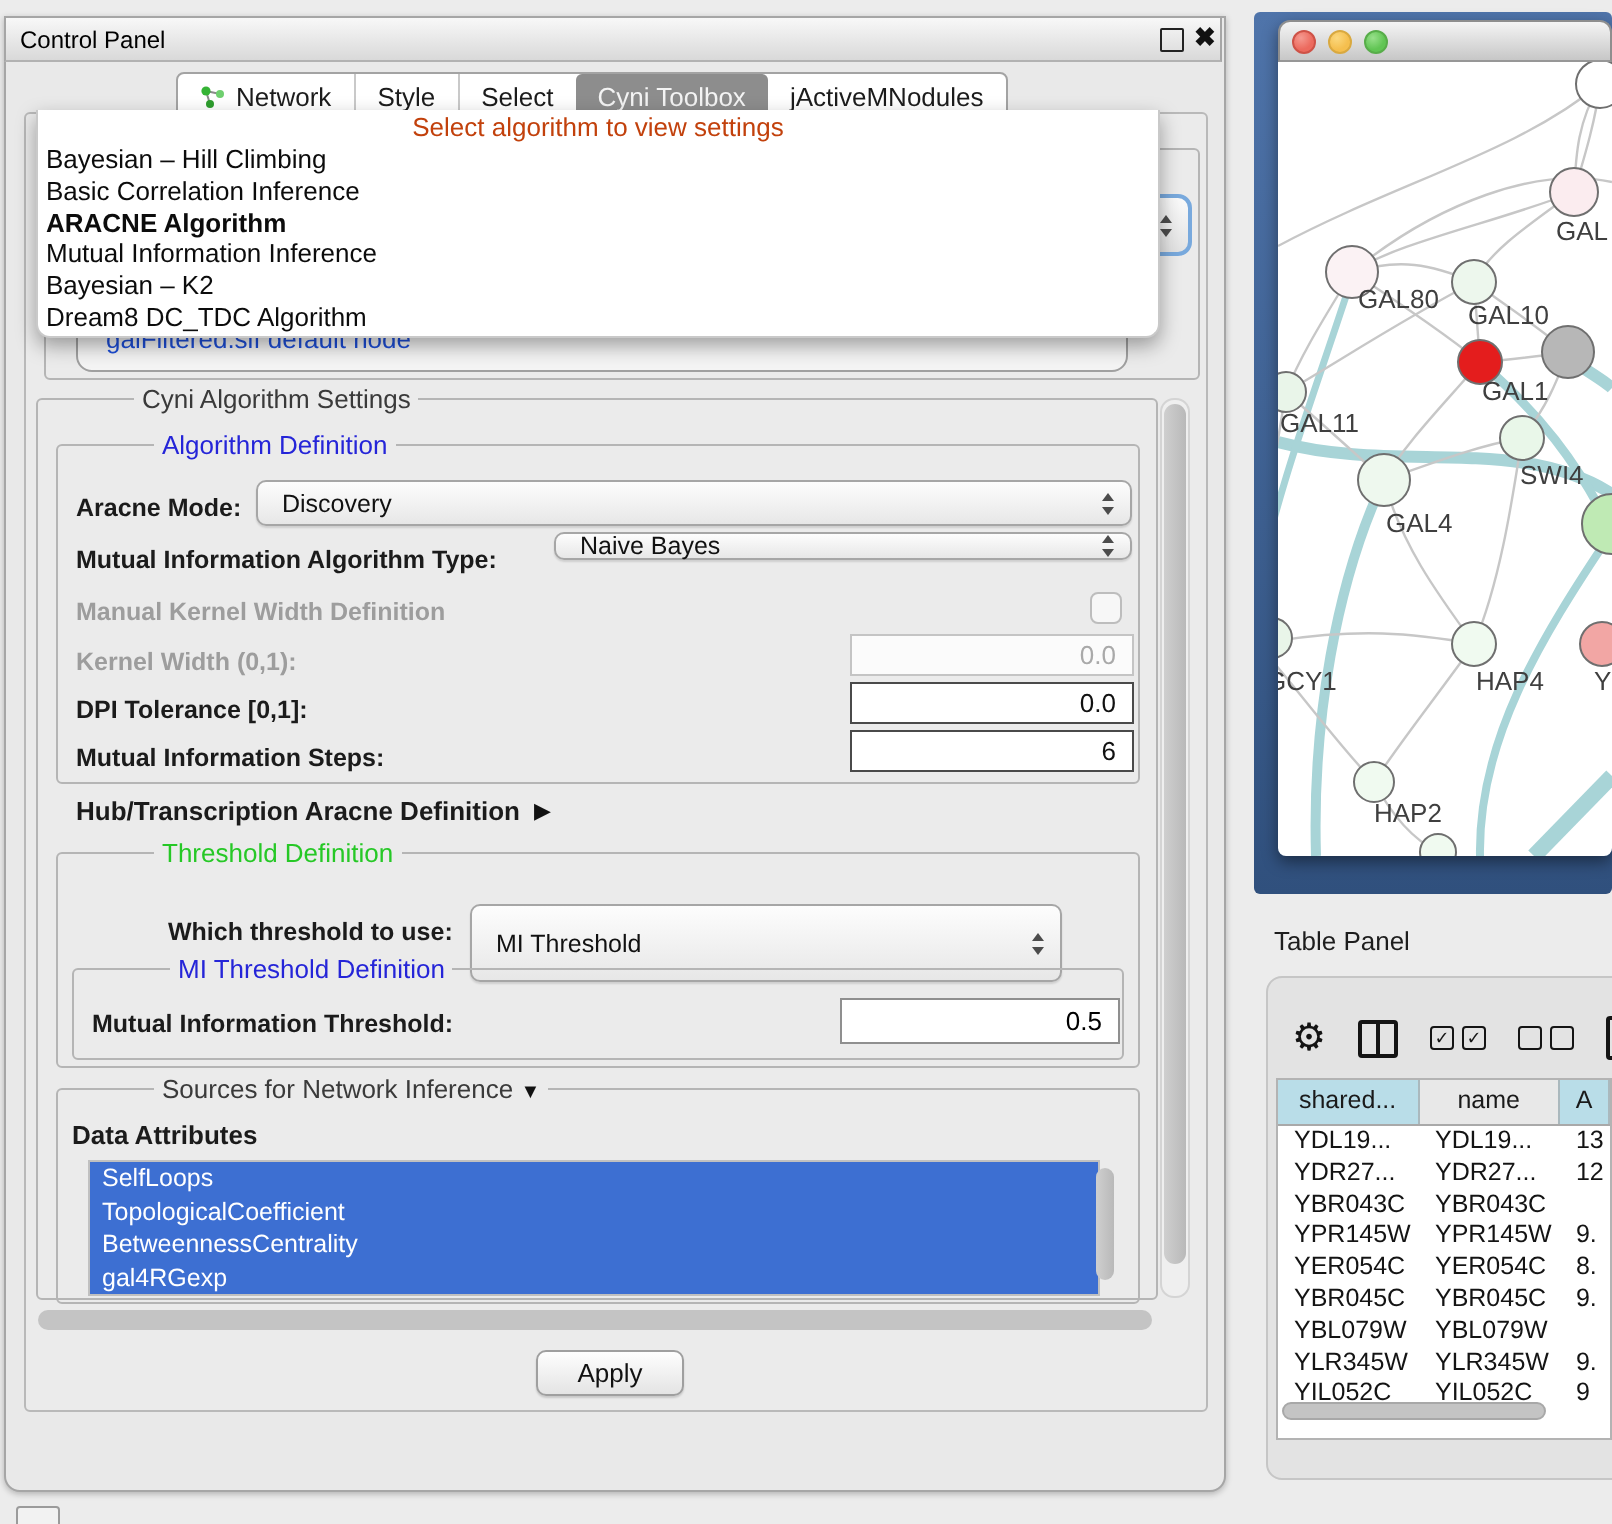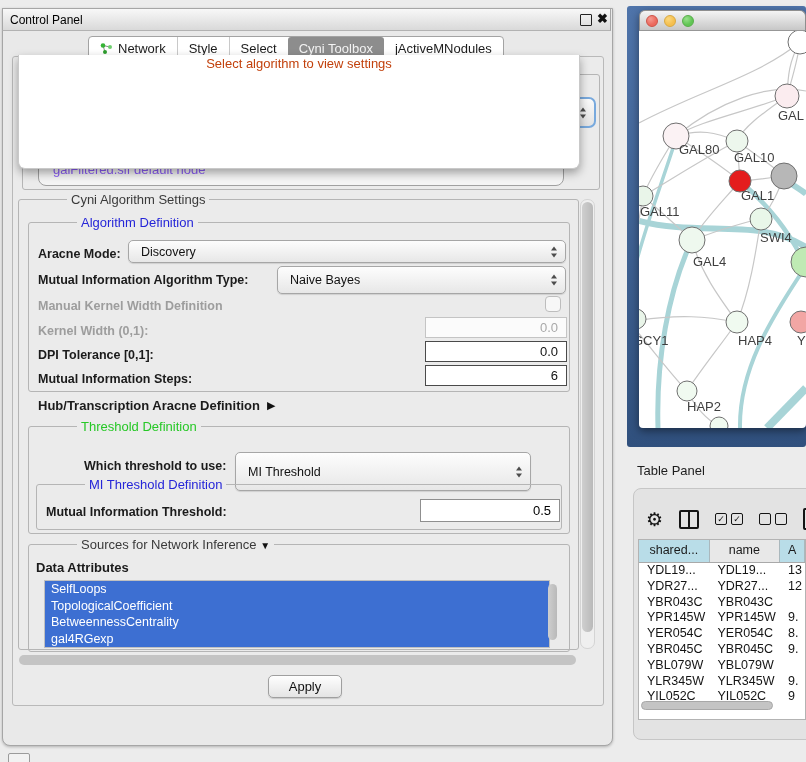--- a/index.html
+++ b/index.html
@@ -104,44 +104,52 @@
       </div>
       <div class="tab">
         <span>jActiveMNodules</span>
       </div>
     </div>
 
   <div class="abs tab-content"></div>
 
   <div class="abs group" style="left:22px;top:74px;width:576px;height:114px;z-index:1"></div>
   <div class="abs" style="left:38px;top:152px;width:526px;height:34px;border:1px solid #a0a0a0;border-radius:8px;background:#f4f4f4;z-index:2;display:flex;align-items:center;padding-left:14px;box-sizing:border-box">
-    <span style="font-size:13px;color:#8b5cf6">galFiltered.sif default node</span>
+    <span style="font-size:13px;color:#1d4ed8">galFiltered.sif default node</span>
   </div>
   <div class="abs" style="left:569px;top:97px;width:23px;height:27px;border:2.5px solid #78a9dd;border-radius:7px;background:linear-gradient(#fafafa,#e2e2e2);z-index:2">
     <span class="stepper"></span>
   </div>
 
   <div class="abs popup">
     <div class="dd-prompt">Select algorithm to view settings</div>
+    <div id="dd-items">
+        <div class="dd-item">Bayesian – Hill Climbing</div>
+        <div class="dd-item">Basic Correlation Inference</div>
+        <div class="dd-item bold">ARACNE Algorithm</div>
+        <div class="dd-item">Mutual Information Inference</div>
+        <div class="dd-item">Bayesian – K2</div>
+        <div class="dd-item">Dream8 DC_TDC Algorithm</div>
+      </div>
   </div>
 
   <div class="abs group" style="left:18px;top:199px;width:559px;height:449px">
     <span class="group-title">Cyni Algorithm Settings</span>
   </div>
 
   <div class="abs group" style="left:28px;top:222px;width:540px;height:168px">
     <span class="group-title blue">Algorithm Definition</span>
   </div>
   <div class="abs lbl" style="left:38px;top:247px">Aracne Mode:</div>
   <div class="abs combo" style="left:128px;top:240px;width:438px;height:23px">
     <span>Discovery</span>
     <span class="stepper"></span>
   </div>
   <div class="abs lbl" style="left:38px;top:273px">Mutual Information Algorithm Type:</div>
-  <div class="abs combo" style="left:277px;top:266px;width:289px;height:28px">
+  <div class="abs combo" style="left:277px;top:266px;width:289px;height:14px">
     <span>Naive Bayes</span>
     <span class="stepper"></span>
   </div>
   <div class="abs lbl dis" style="left:38px;top:299px">Manual Kernel Width Definition</div>
   <div class="abs checkbox" style="left:545px;top:296px"></div>
   <div class="abs lbl dis" style="left:38px;top:324px">Kernel Width (0,1):</div>
   <input class="abs field dim" style="left: 425px; top: 317px; width: 142px; height: 21px;" readonly="" value="0.0">
   <div class="abs lbl" style="left:38px;top:348px">DPI Tolerance [0,1]:</div>
   <input class="abs field strong" style="left: 425px; top: 341px; width: 142px; height: 21px;" value="0.0">
   <div class="abs lbl" style="left:38px;top:372px">Mutual Information Steps:</div>

